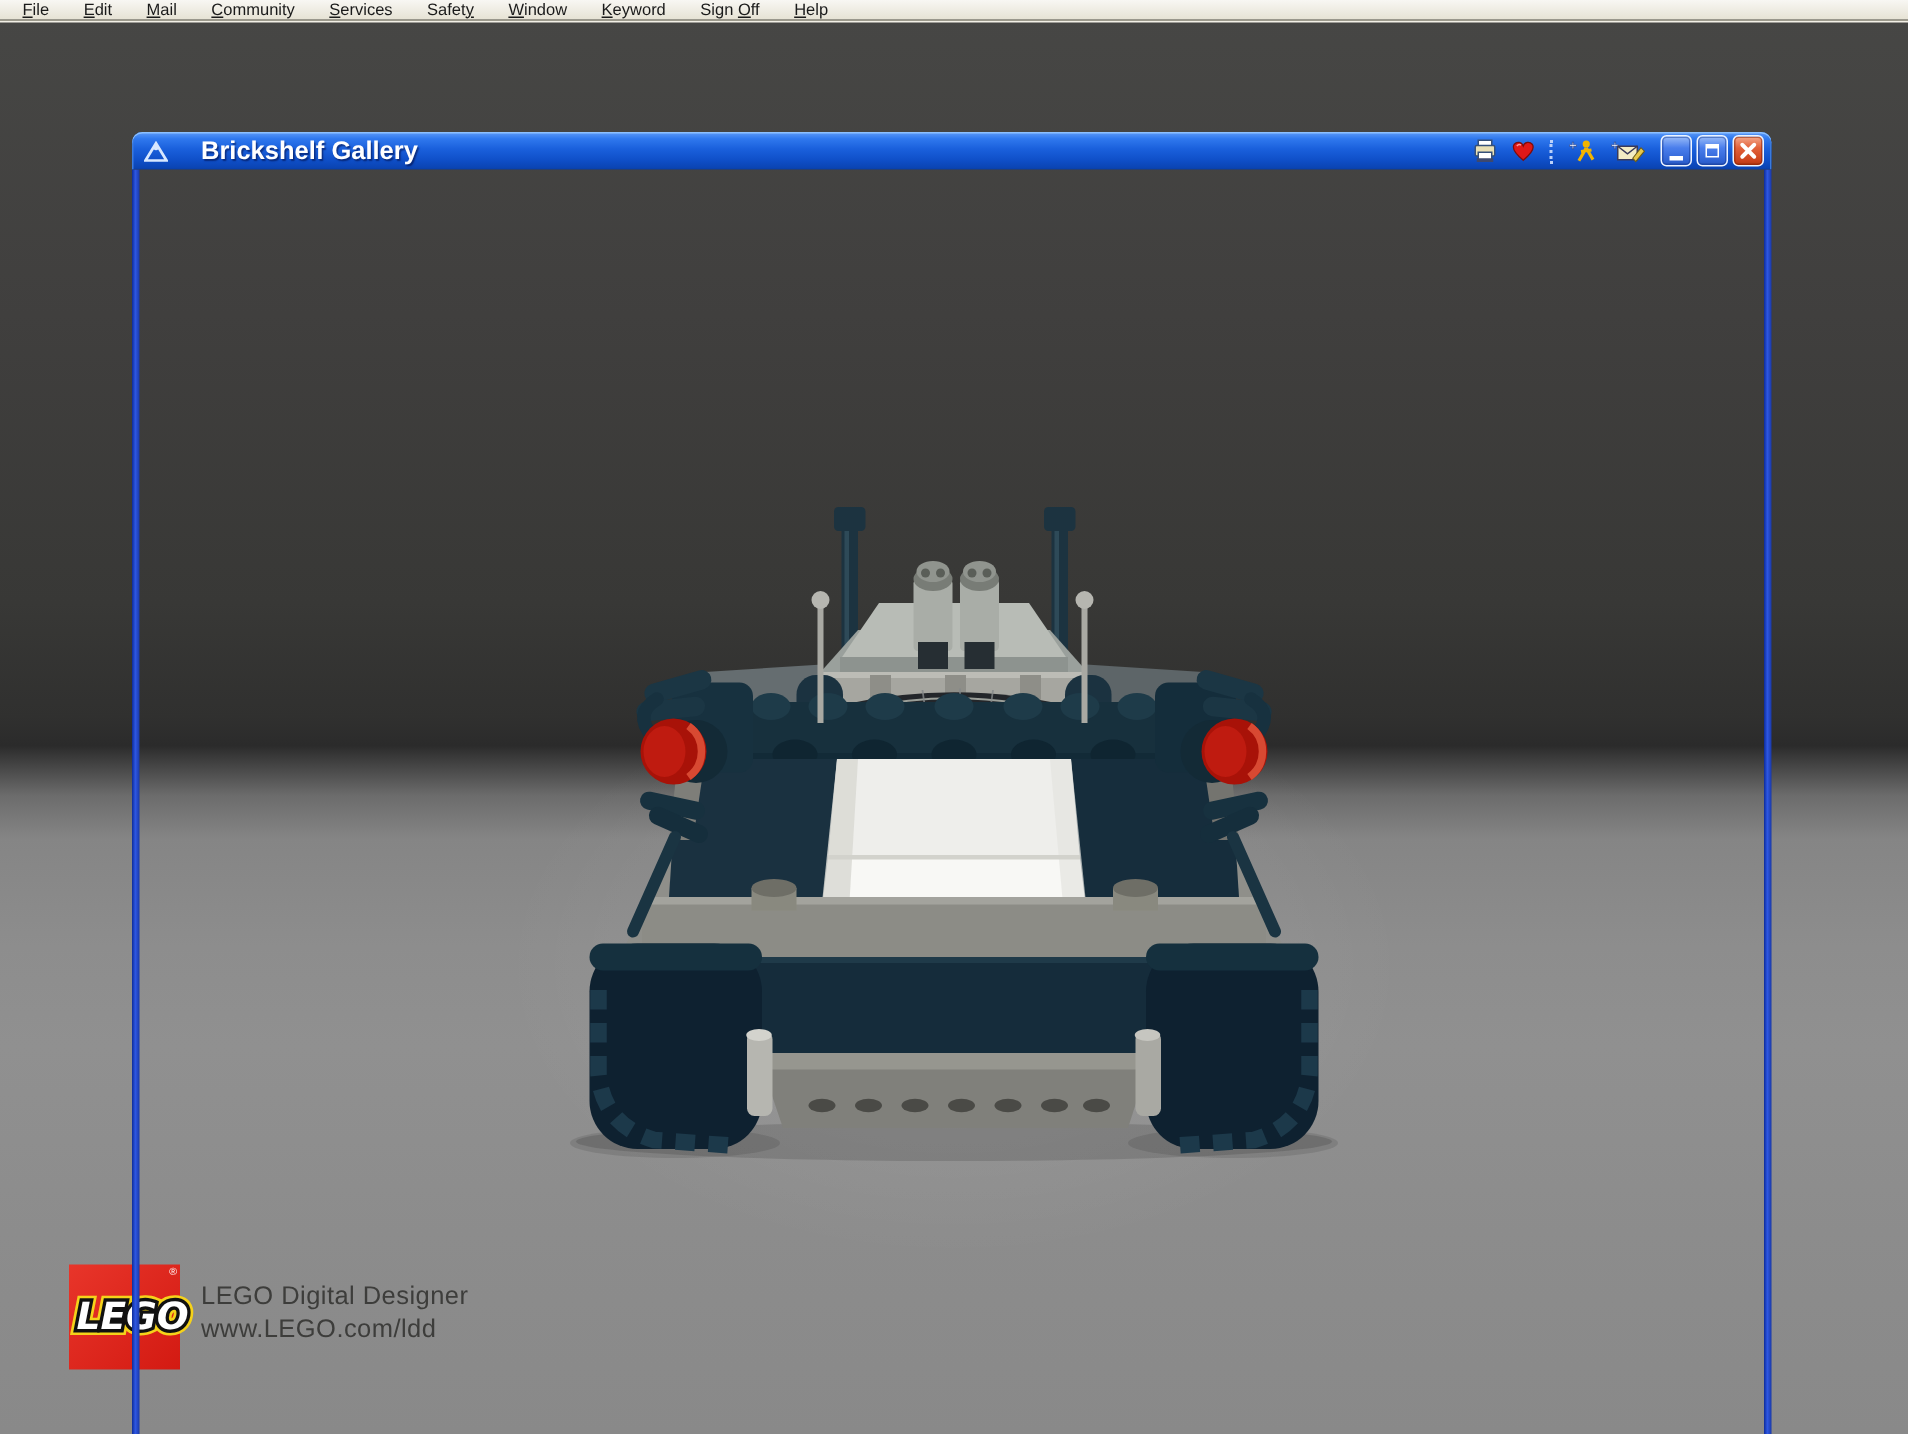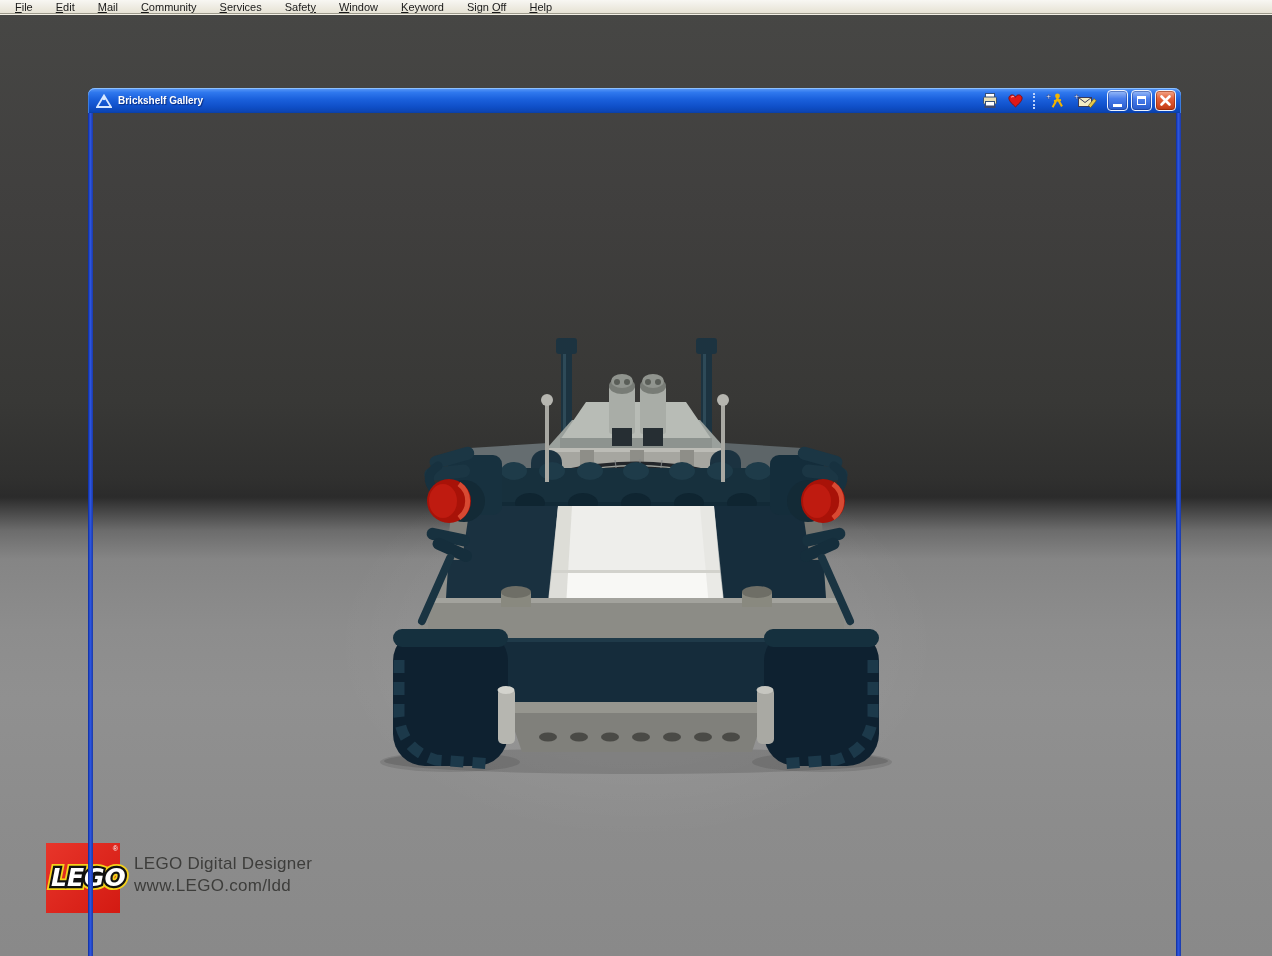--- a/index.html
+++ b/index.html
@@ -38,21 +38,21 @@
     display:flex;align-items:center;font-size:11px;color:#1a1a1a;padding-left:5px;box-sizing:border-box;}
   .menubar .mi{padding:16px 10px;margin-right:3px;white-space:nowrap;cursor:default;}
   .menubar .mi u{text-decoration:underline;}
 
   
   .titlebar{position:absolute;left:88px;top:88px;width:1093px;height:25px;z-index:10;
     border-radius:7px 7px 0 0;box-sizing:border-box;
     background:linear-gradient(#5e9cf8,#2f78ee 18%,#1a60dc 45%,#0f4fc8 75%,#0b44b2 96%,#0a3da0 100%);
     box-shadow:inset 0 1px 0 #8cc0ff, inset 1px 0 0 #3a7be0, inset -1px 0 0 #3a7be0;
     display:flex;align-items:center;padding:0 5px 0 8px;}
-  .title-text{color:#fff;font-weight:bold;font-size:10px;margin-left:6px;
+  .title-text{color:#fff;font-weight:bold;font-size:17px;margin-left:22px;
     text-shadow:1px 1px 1px rgba(0,10,60,.55);flex:0 0 auto;}
   .tb-spacer{flex:1;}
   .tb-icons{display:flex;align-items:center;gap:8px;margin-right:10px;}
   .tb-icon{display:flex;align-items:center;justify-content:center;cursor:pointer;}
   .tb-sep{width:2px;height:16px;border-left:2px dotted #bcd2fa;margin:0 1px;}
   .win-buttons{display:flex;gap:3px;}
   .wbtn{width:21px;height:21px;border-radius:4px;border:1px solid #eef4ff;box-sizing:border-box;
     display:flex;align-items:center;justify-content:center;cursor:pointer;
     background:linear-gradient(#9abcf8,#4a7eec 40%,#2f63d4 85%,#2a58c0);
     box-shadow:inset 0 0 0 1px rgba(16,50,140,.45);}

